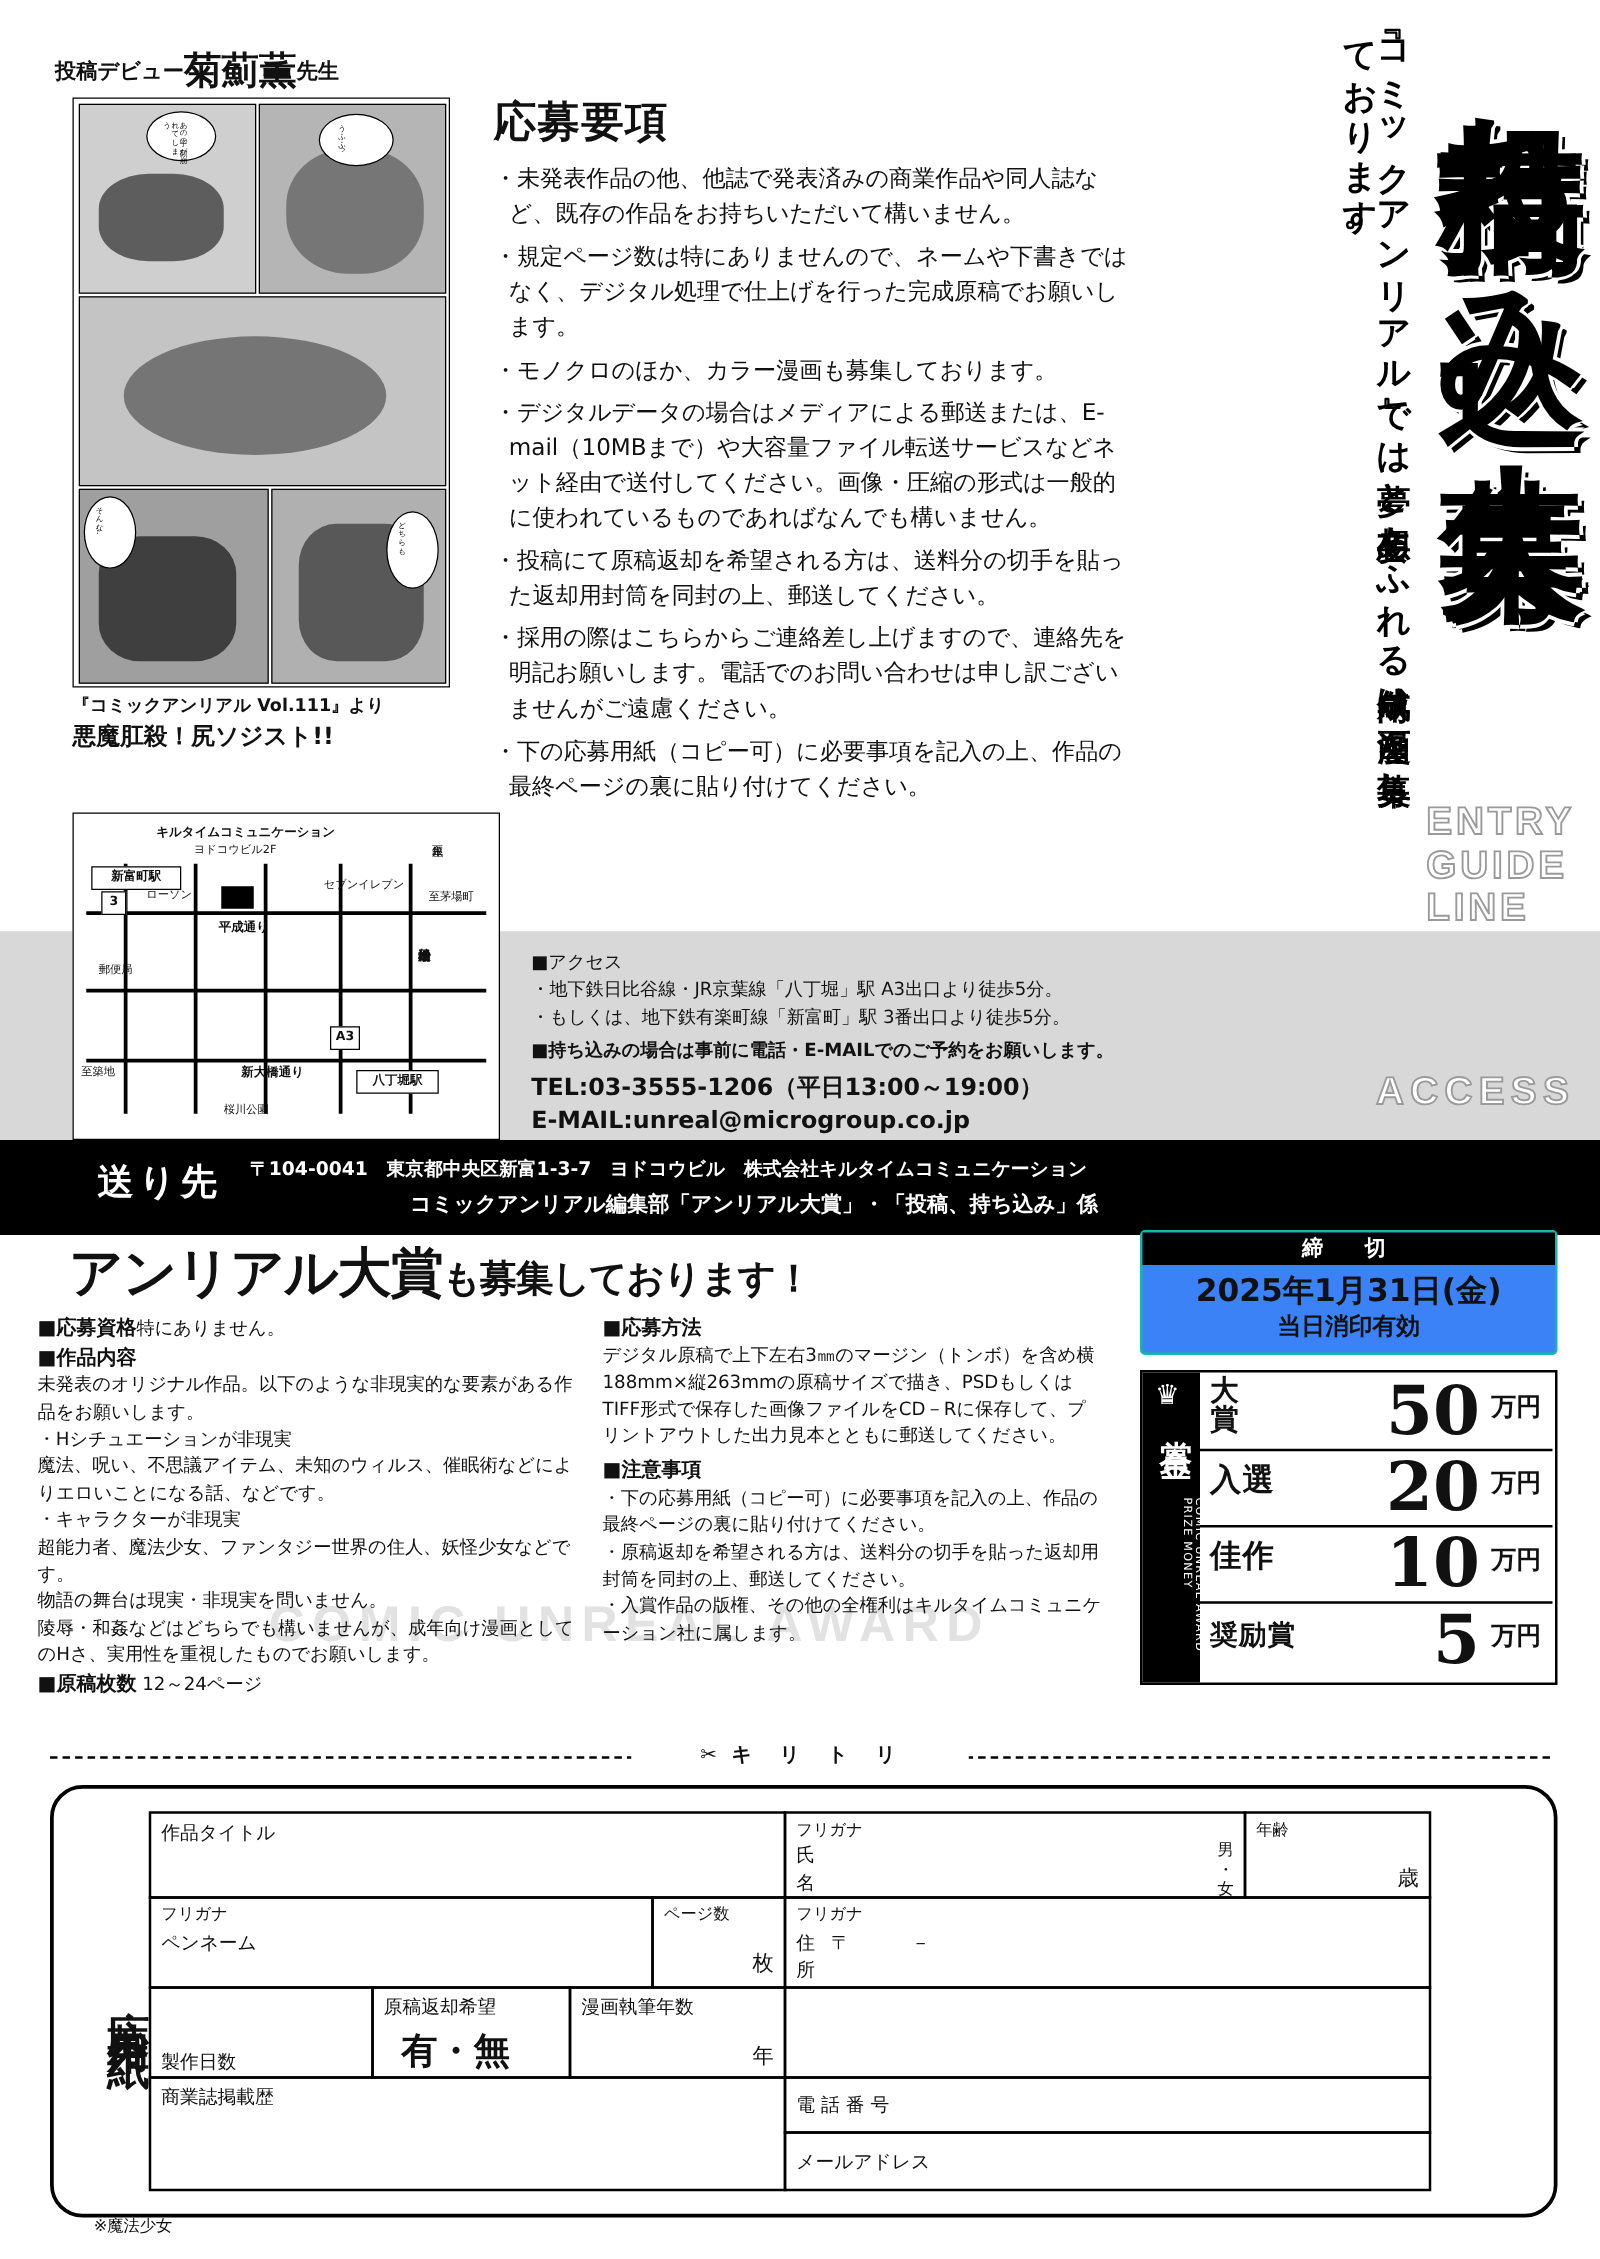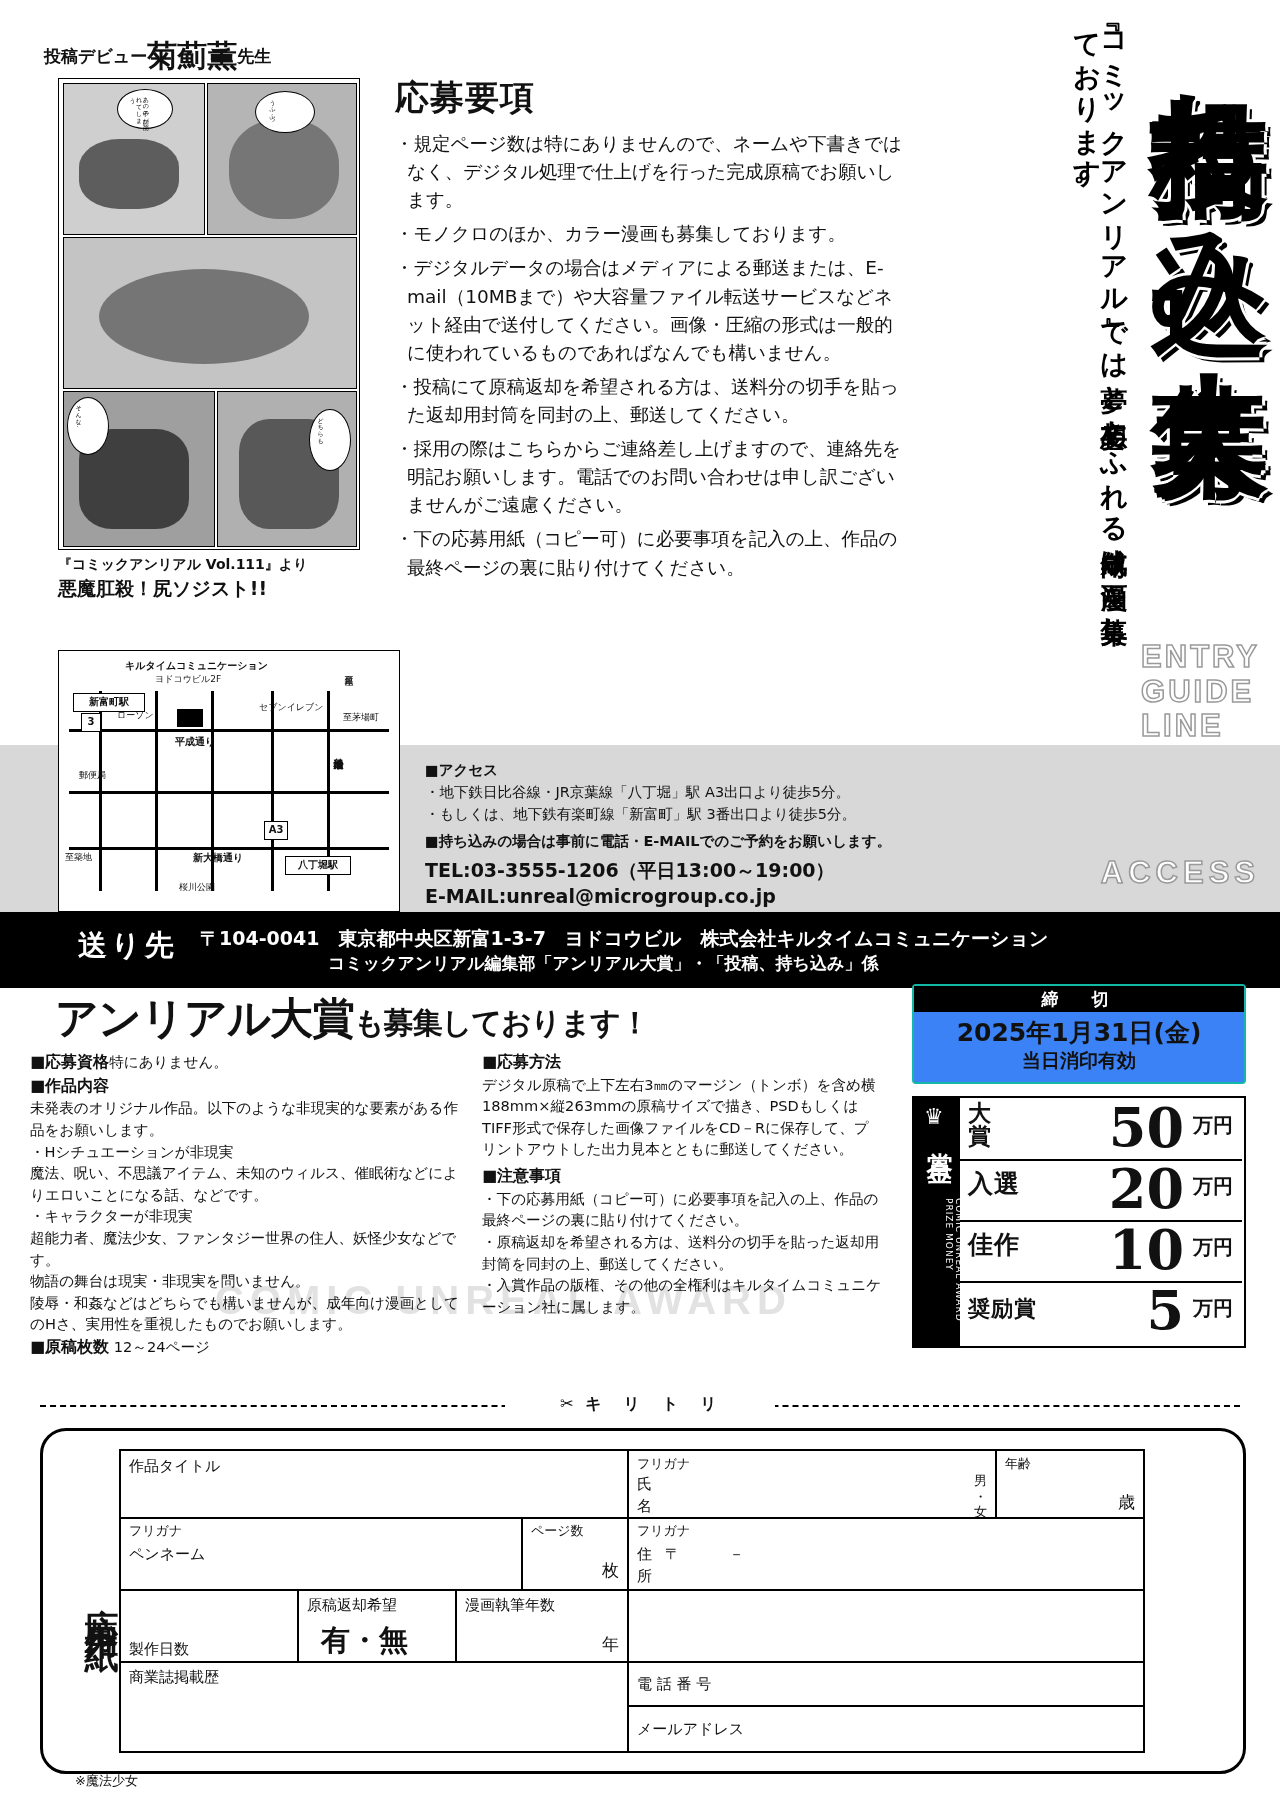--- a/index.html
+++ b/index.html
@@ -112,29 +112,29 @@
   .map-l{position:absolute;background:#000;}
   .map-sta{position:absolute;border:1.5px solid #000;background:#fff;font-size:10px;font-weight:bold;text-align:center;line-height:15px;}
   .map-t{position:absolute;font-size:9px;}
   .map-t.b{font-weight:bold;font-size:10px;}
   .map-blk{position:absolute;background:#000;}
 
   .access-block{
     position:absolute;left:425px;top:760px;width:520px;
     font-size:14.5px;line-height:1.5;
   }
-  .access-block .hd{font-weight:bold;}
+  .access-block .hd{font-weight:normal;}
   .tel-line{position:absolute;left:425px;top:858px;font-size:19px;font-weight:bold;line-height:1.35;}
 
   
   .sendbar{
     position:absolute;left:0;top:912px;width:1280px;height:76px;background:#000;color:#fff;
   }
   .sendbar .lbl{position:absolute;left:78px;top:14px;font-size:29px;font-weight:bold;letter-spacing:4px;}
-  .sendbar .l1{position:absolute;left:200px;top:14px;font-size:19px;font-weight:bold;white-space:nowrap;}
+  .sendbar .l1{position:absolute;left:200px;top:14px;font-size:15px;font-weight:bold;white-space:nowrap;}
   .sendbar .l2{position:absolute;left:328px;top:40px;font-size:17px;font-weight:bold;white-space:nowrap;}
 
   
   .award-wrap{position:absolute;left:0;top:988px;width:1280px;height:400px;background:#fff;}
   .award-title{
     position:absolute;left:55px;top:2px;
     font-size:43px;font-weight:bold;letter-spacing:-1px;white-space:nowrap;
     font-family:"DejaVu Serif","Liberation Serif",serif;
   }
   .award-title .sm{font-size:30px;}
@@ -235,20 +235,21 @@
     <div class="mg-txt" style="left:16px;top:322px;height:46px;">そんな…</div>
     <div class="mg-txt" style="left:258px;top:334px;height:48px;">どちらも</div>
   </div>
 
   <div class="caption1">『コミックアンリアル Vol.111』より</div>
   <div class="caption2">悪魔肛殺！尻ソジスト!!</div>
 
   <div class="req-h">応募要項</div>
   <div class="req-list">
     <ul>
+      <li>・<span>未発表作品の他、他誌で発表済みの商業作品や同人誌など、既存の作品をお持ちいただいて構いません。</span></li>
       <li>・<span>規定ページ数は特にありませんので、ネームや下書きではなく、デジタル処理で仕上げを行った完成原稿でお願いします。</span></li>
       <li>・<span>モノクロのほか、カラー漫画も募集しております。</span></li>
       <li>・<span>デジタルデータの場合はメディアによる郵送または、E-mail（10MBまで）や大容量ファイル転送サービスなどネット経由で送付してください。画像・圧縮の形式は一般的に使われているものであればなんでも構いません。</span></li>
       <li>・<span>投稿にて原稿返却を希望される方は、送料分の切手を貼った返却用封筒を同封の上、郵送してください。</span></li>
       <li>・<span>採用の際はこちらからご連絡差し上げますので、連絡先を明記お願いします。電話でのお問い合わせは申し訳ございませんがご遠慮ください。</span></li>
       <li>・<span>下の応募用紙（コピー可）に必要事項を記入の上、作品の最終ページの裏に貼り付けてください。</span></li>
     </ul>
   </div>
 
   <div class="entry-guide">

